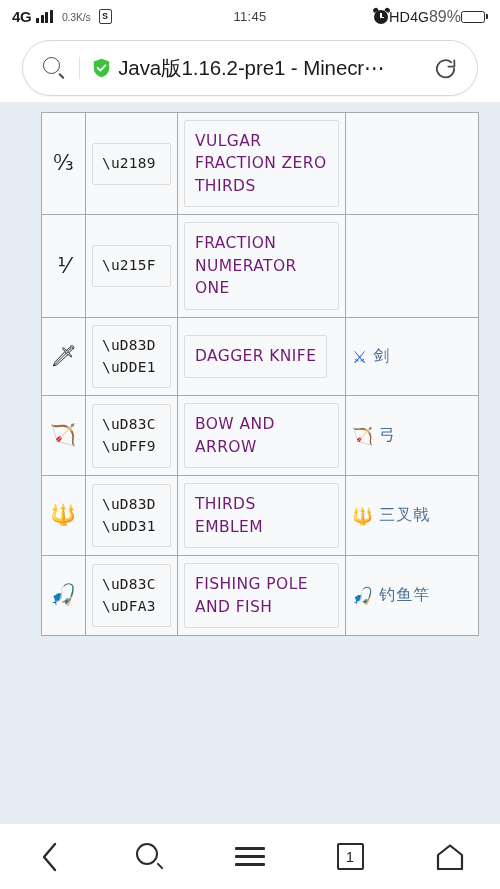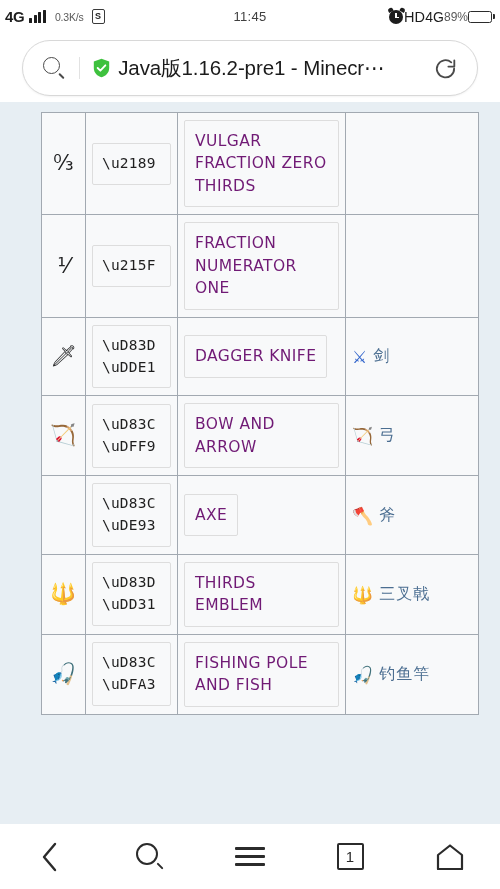--- a/index.html
+++ b/index.html
@@ -7,21 +7,21 @@
     width: 500px; height: 889px;
     background: #ffffff;
     font-family: "Liberation Sans", sans-serif;
     overflow: hidden;
   }
   #app { position: relative; width: 500px; height: 889px; background: #fff; }
 
   
   .statusbar {
     position: absolute; top: 0; left: 0; width: 500px; height: 33px;
-    display: flex; align-items: center; padding: 0 5px;
+    display: flex; align-items: center; padding: 0 12px;
     color: #1d1d1d;
   }
   .sb-left { display: flex; align-items: center; gap: 5px; }
   .sb-net { font-size: 15px; font-weight: 700; letter-spacing: -0.3px; }
   .sb-bars { display: flex; align-items: flex-end; gap: 1.5px; height: 13px; }
   .sb-bars i { display: block; width: 3px; background: #1d1d1d; border-radius: .5px; }
   .sb-bars i:nth-child(1){ height: 5px; }
   .sb-bars i:nth-child(2){ height: 8px; }
   .sb-bars i:nth-child(3){ height: 11px; }
   .sb-bars i:nth-child(4){ height: 13px; }
@@ -47,21 +47,21 @@
     position: absolute; top: -1px; width: 5px; height: 4px; background: #1d1d1d;
     border-radius: 2px 2px 0 0;
   }
   .clock-ic .bellL { left: -1px; transform: rotate(-28deg); }
   .clock-ic .bellR { right: -1px; transform: rotate(28deg); }
   .clock-ic .hand { position: absolute; background: #fff; }
   .clock-ic .h1 { width: 1.4px; height: 4px; left: 6.5px; top: 4px; }
   .clock-ic .h2 { width: 4px; height: 1.4px; left: 6.5px; top: 7.5px; }
   .sb-hd { font-size: 14.5px; font-weight: 400; letter-spacing: .2px; }
   .sb-4g { font-size: 14px; font-weight: 400; }
-  .sb-pct { font-size: 12px; color: #5a5a5a; }
+  .sb-pct { font-size: 16px; color: #5a5a5a; }
   .batt { display: flex; align-items: center; }
   .batt-body {
     width: 24px; height: 12px; border: 1.4px solid #2b2b2b; border-radius: 2.5px;
     padding: 1.3px;
   }
   .batt-fill { height: 100%; width: 89%; background: #2b2b2b; border-radius: 1px; }
   .batt-cap {
     width: 2px; height: 5px; background: #2b2b2b; border-radius: 0 1px 1px 0;
     margin-left: 1px;
   }
@@ -250,26 +250,20 @@
               <td><span class="namebox">DAGGER KNIFE</span></td>
               <td class="linkcell"><span class="mcicon">⚔</span><span class="lbl">剑</span></td>
             </tr>
             <tr>
               <td class="glyph-cell">🏹</td>
               <td><span class="codebox">\uD83C \uDFF9</span></td>
               <td><span class="namebox">BOW AND ARROW</span></td>
               <td class="linkcell"><span class="mcicon">🏹</span><span class="lbl">弓</span></td>
             </tr>
             <tr>
-              <td class="glyph-cell"></td>
-              <td><span class="codebox">\uD83C \uDE93</span></td>
-              <td><span class="namebox">AXE</span></td>
-              <td class="linkcell"><span class="mcicon">🪓</span><span class="lbl">斧</span></td>
-            </tr>
-            <tr>
               <td class="glyph-cell">🔱</td>
               <td><span class="codebox">\uD83D \uDD31</span></td>
               <td><span class="namebox">THIRDS EMBLEM</span></td>
               <td class="linkcell"><span class="mcicon">🔱</span><span class="lbl">三叉戟</span></td>
             </tr>
             <tr>
               <td class="glyph-cell">🎣</td>
               <td><span class="codebox">\uD83C \uDFA3</span></td>
               <td><span class="namebox">FISHING POLE AND FISH</span></td>
               <td class="linkcell"><span class="mcicon">🎣</span><span class="lbl">钓鱼竿</span></td>

